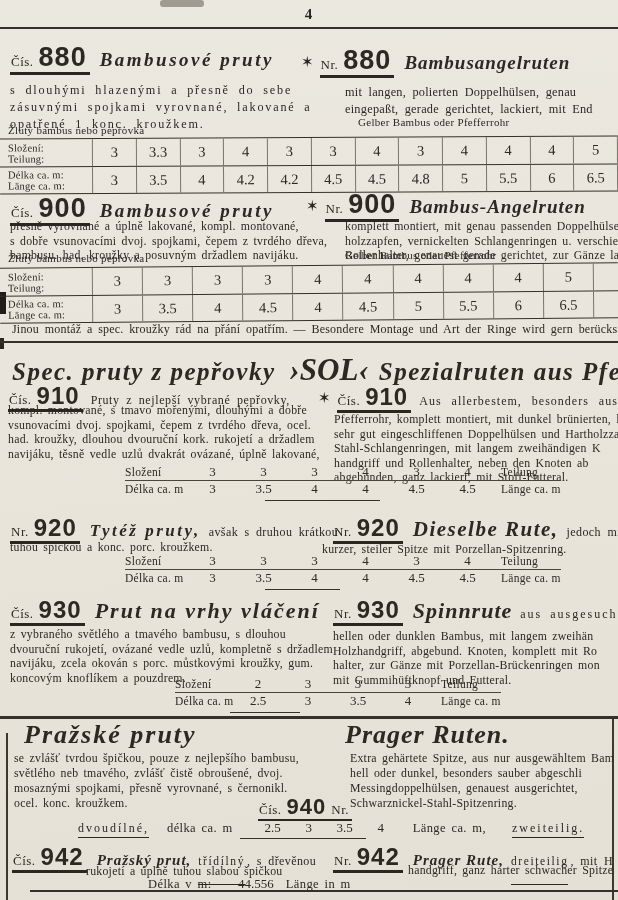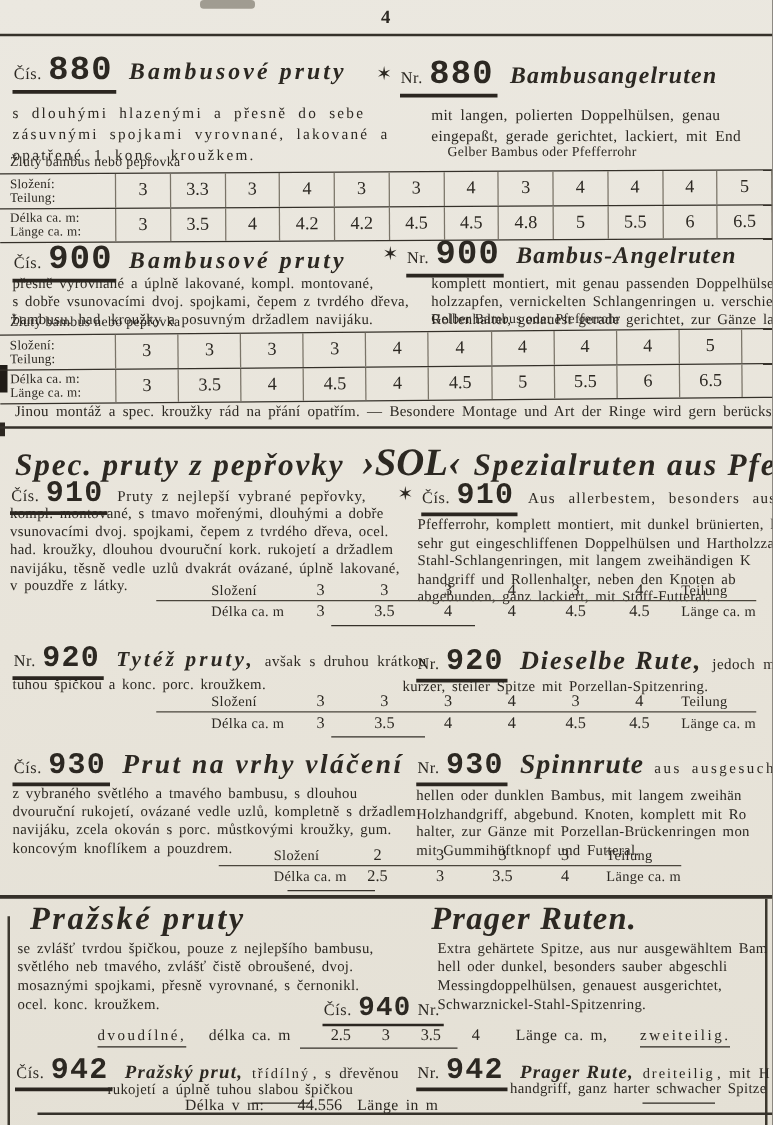--- a/index.html
+++ b/index.html
@@ -16,21 +16,21 @@
   .artifact { position:absolute; }
 
   .pageno { position:absolute; top:6px; left:0; width:618px; text-align:center;
     font-size:15px; font-weight:bold; letter-spacing:1px; }
 
   
   .hdr { display:flex; align-items:baseline; white-space:nowrap; }
   .numwrap { display:flex; align-items:baseline; gap:5px;
     border-bottom:3px solid #2b2620; padding:0 3px 1px 1px; }
   .lblsm { font-size:13px; letter-spacing:0.5px; }
-  .numbig { font-size:27px; font-weight:bold; font-family:Liberation Mono, monospace; letter-spacing:1px; line-height:1; }
+  .numbig { font-size:27px; font-weight:bold; font-family:Liberation Sans, sans-serif; letter-spacing:1px; line-height:1; }
   .num24 { font-size:24px; }
   .num22 { font-size:22px; }
   .title { font-weight:bold; font-style:italic; margin-left:10px; }
   .t19 { font-size:19px; letter-spacing:2.5px; }
   .t19n { font-size:19px; letter-spacing:1px; }
   .t22 { font-size:22px; letter-spacing:2px; }
   .t17 { font-size:17px; letter-spacing:2.5px; }
   .t15 { font-size:15px; letter-spacing:1px; }
   .after { font-size:12px; margin-left:8px; letter-spacing:0.4px; word-spacing:3px; }
   .em-sp { font-size:11.5px; letter-spacing:1.6px; margin-left:7px;
@@ -54,21 +54,21 @@
   .btable .cells { flex:1; display:flex; height:100%; }
   .btable .cells span { flex:1; display:flex; align-items:center; justify-content:center;
     font-size:14.5px; border-left:1px solid #7a7468; }
   .t880 .cells span:last-child { border-right:1px solid #7a7468; }
   .t900 .cells::after { content:""; width:24px; border-left:1px solid #7a7468; }
 
   
   .mtable { position:absolute; }
   .mrow { display:flex; align-items:baseline; height:17px; font-size:11.5px; white-space:nowrap; }
   .mrow.rule1 { border-bottom:1px solid #4a453c; }
-  .mlbl { letter-spacing:0.3px;margin-left:44px; }
+  .mlbl { letter-spacing:0.3px; }
   .mcells { display:flex; }
   .mcells span { text-align:center; font-size:13px; }
   .msuf { margin-left:8px; letter-spacing:0.3px; }
   .w62 { width:62px; } .w58 { width:58px; }
   .c51 span { width:51px; } .c50 span { width:50px; }
 
   .note { position:absolute; left:12px; top:322px; font-size:12px; letter-spacing:0.2px;
     word-spacing:2.5px; white-space:nowrap; }
 
   .solhdr { position:absolute; left:12px; top:352px; display:flex; align-items:baseline;
@@ -255,21 +255,20 @@
       <span class="lblsm">Čís.</span>
       <span class="numbig num24">910</span>
     </span>
     <span class="after" style="letter-spacing:1px;word-spacing:6px;">Aus allerbestem, besonders ausgesuc</span>
   </div>
   <div class="abs bt nowrap" style="left:8px;top:403px;">
       <div>kompl. montované, s tmavo mořenými, dlouhými a dobře</div>
       <div>vsunovacími dvoj. spojkami, čepem z tvrdého dřeva, ocel.</div>
       <div>had. kroužky, dlouhou dvouruční kork. rukojetí a držadlem</div>
       <div>navijáku, těsně vedle uzlů dvakrát ovázané, úplně lakované,</div>
-      <div>v pouzdře z látky.</div>
     </div>
   <div class="abs bt nowrap" style="left:334px;top:412px;">
       <div>Pfefferrohr, komplett montiert, mit dunkel brünierten, lan</div>
       <div>sehr gut eingeschliffenen Doppelhülsen und Hartholzza</div>
       <div>Stahl-Schlangenringen, mit langem zweihändigen K</div>
       <div>handgriff und Rollenhalter, neben den Knoten ab</div>
       <div>abgebunden, ganz lackiert, mit Stoff-Futteral.</div>
     </div>
 
   <div class="mtable" style="left:125px;top:464px;">

